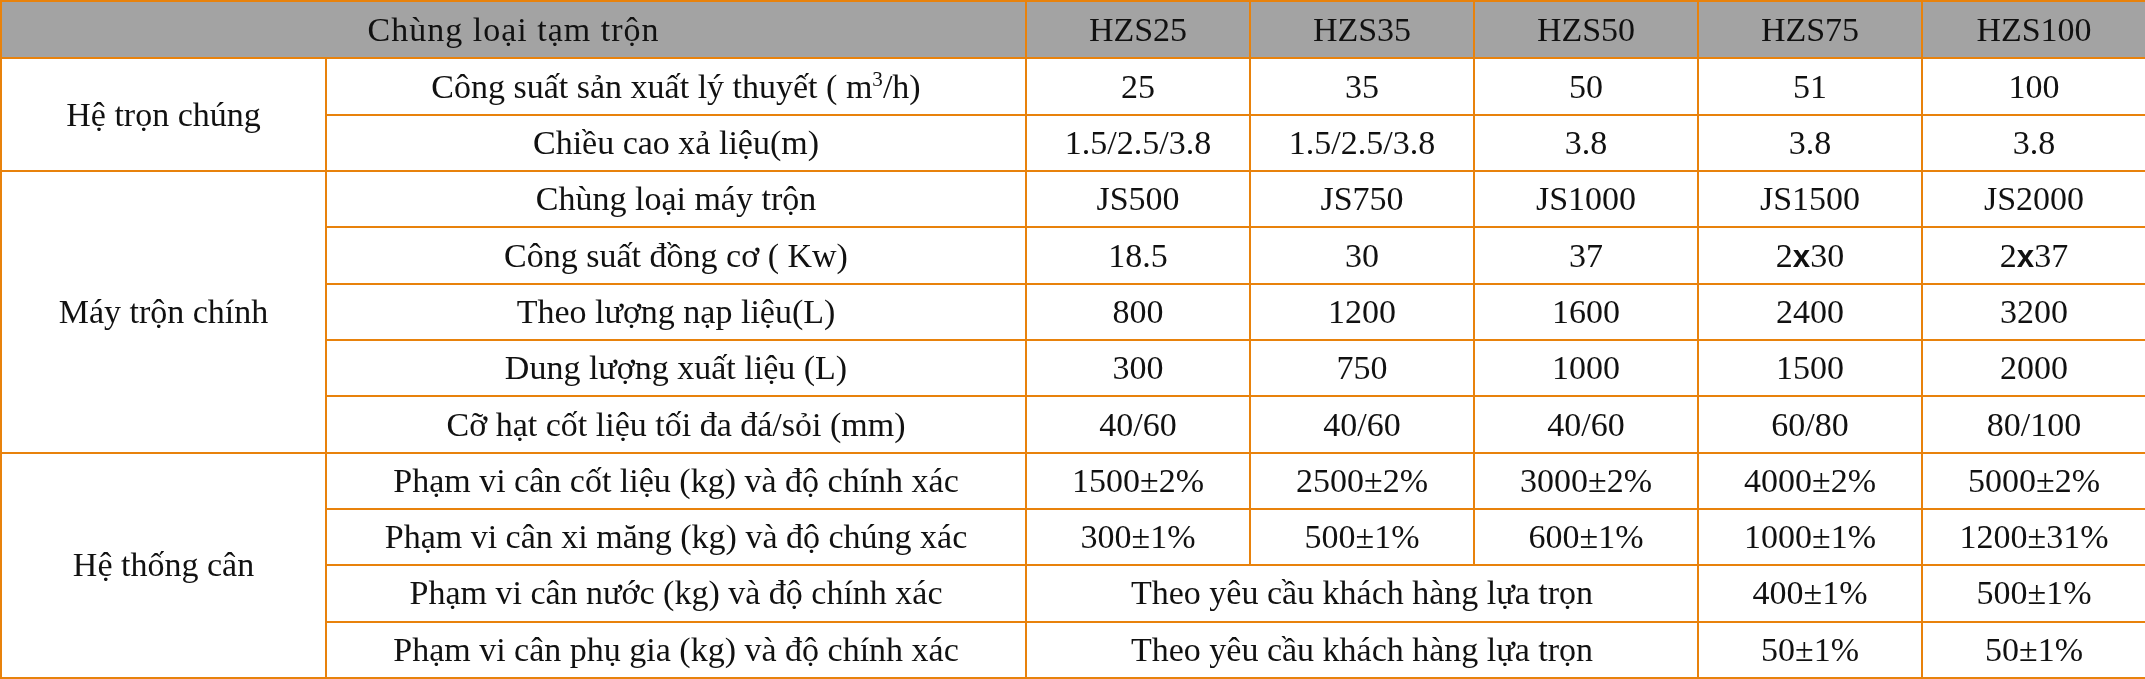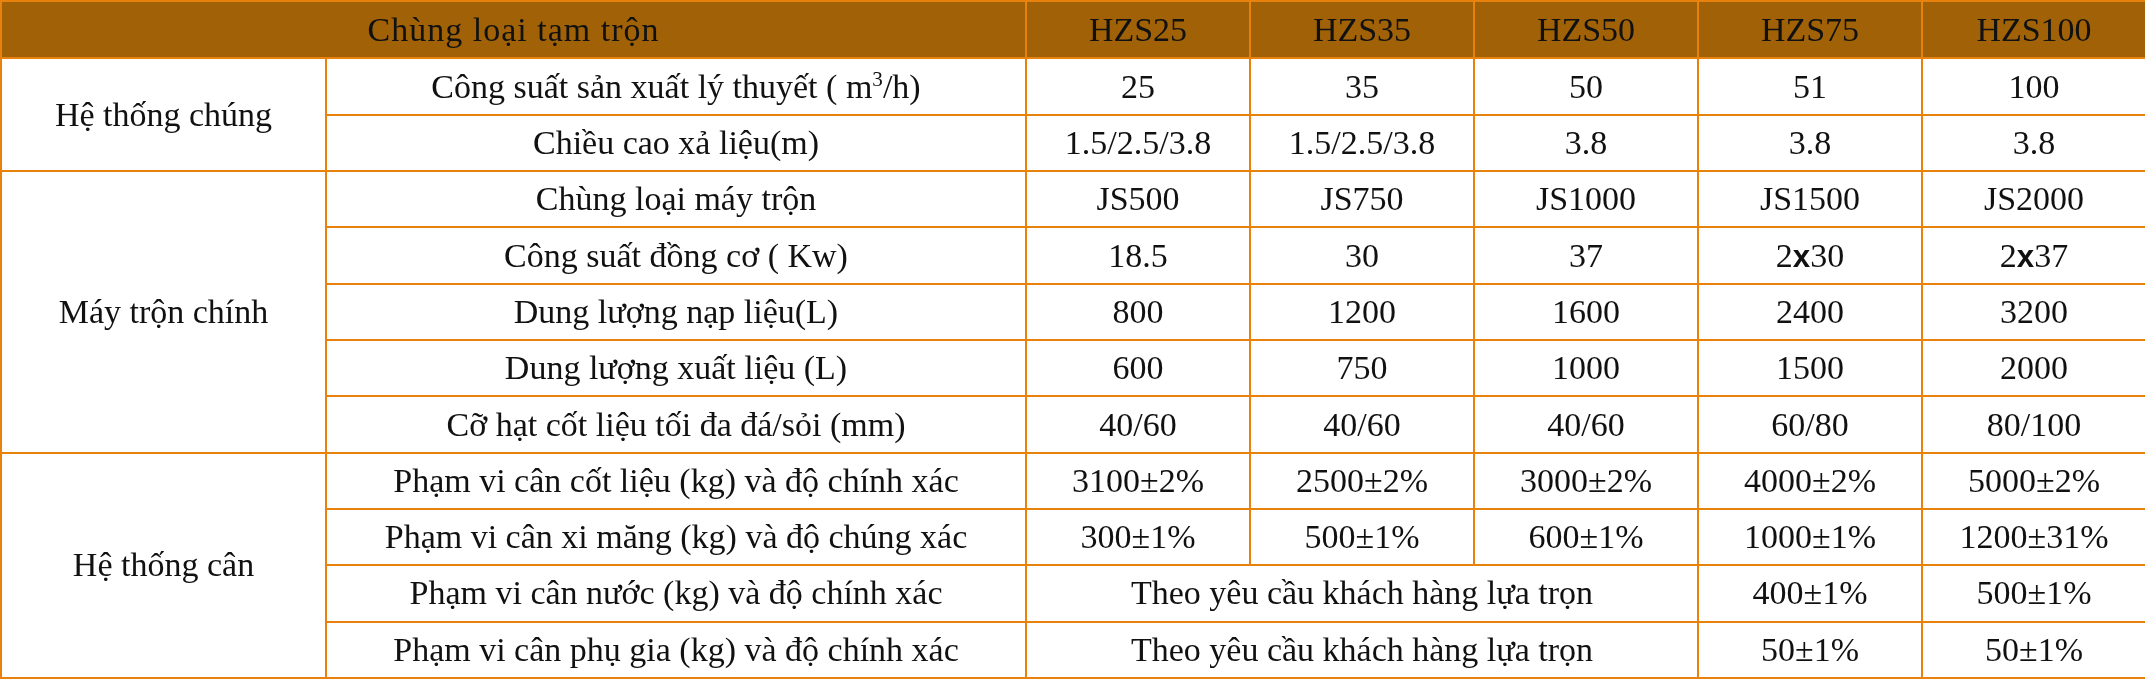--- a/index.html
+++ b/index.html
@@ -24,21 +24,21 @@
     text-align: center;
     vertical-align: middle;
     font-size: 34px;
     color: #111111;
     font-weight: normal;
     padding: 2px 6px;
     box-sizing: border-box;
   }
   
   .hdr {
-    background: #a16207;
+    background: #a3a3a3;
     color: #ffffff;
     font-weight: bold;
     font-size: 38px;
     border-color: #EF8A17;
   }
   .hdr-title {
     text-align: center;
     letter-spacing: 1px;
   }
   .hdr-model {
@@ -93,21 +93,21 @@
 
       <td class="hdr hdr-title" colspan="2">Chùng loại tạm trộn</td>
       <td class="hdr hdr-model">HZS25</td>
       <td class="hdr hdr-model">HZS35</td>
       <td class="hdr hdr-model">HZS50</td>
       <td class="hdr hdr-model">HZS75</td>
       <td class="hdr hdr-model">HZS100</td>
     </tr>
 
     <tr style="height:49px">
-      <td class="group-cell" rowspan="2">Hệ thống chúng</td>
+      <td class="group-cell" rowspan="2">Hệ trọn chúng</td>
       <td class="param-cell"><span>Công suất sản xuất lý thuyết ( m<sup>3</sup>/h)</span></td>
       <td class="val-cell">25</td>
       <td class="val-cell">35</td>
       <td class="val-cell">50</td>
       <td class="val-cell">51</td>
       <td class="val-cell">100</td>
     </tr>
     <tr style="height:49px">
       <td class="param-cell">Chiều cao xả liệu(m)</td>
       <td class="val-cell">1.5/2.5/3.8</td>
@@ -128,48 +128,48 @@
     </tr>
     <tr style="height:49px">
       <td class="param-cell">Công suất đồng cơ ( Kw)</td>
       <td class="val-cell">18.5</td>
       <td class="val-cell">30</td>
       <td class="val-cell">37</td>
       <td class="val-cell">2<span class="times">x</span>30</td>
       <td class="val-cell">2<span class="times">x</span>37</td>
     </tr>
     <tr style="height:49px">
-      <td class="param-cell">Dung lượng nạp liệu(L)</td>
+      <td class="param-cell">Theo lượng nạp liệu(L)</td>
       <td class="val-cell">800</td>
       <td class="val-cell">1200</td>
       <td class="val-cell">1600</td>
       <td class="val-cell">2400</td>
       <td class="val-cell">3200</td>
     </tr>
     <tr style="height:49px">
       <td class="param-cell">Dung lượng xuất liệu (L)</td>
-      <td class="val-cell">600</td>
+      <td class="val-cell">300</td>
       <td class="val-cell">750</td>
       <td class="val-cell">1000</td>
       <td class="val-cell">1500</td>
       <td class="val-cell">2000</td>
     </tr>
     <tr style="height:49px">
       <td class="param-cell">Cỡ hạt cốt liệu tối đa đá/sỏi (mm)</td>
       <td class="val-cell">40/60</td>
       <td class="val-cell">40/60</td>
       <td class="val-cell">40/60</td>
       <td class="val-cell">60/80</td>
       <td class="val-cell">80/100</td>
     </tr>
 
     <tr style="height:49px">
       <td class="group-cell" rowspan="4">Hệ thống cân</td>
       <td class="param-cell">Phạm vi cân cốt liệu (kg) và độ chính xác</td>
-      <td class="val-cell">3100±2%</td>
+      <td class="val-cell">1500±2%</td>
       <td class="val-cell">2500±2%</td>
       <td class="val-cell">3000±2%</td>
       <td class="val-cell">4000±2%</td>
       <td class="val-cell">5000±2%</td>
     </tr>
     <tr style="height:49px">
       <td class="param-cell">Phạm vi cân xi măng (kg) và độ chúng xác</td>
       <td class="val-cell">300±1%</td>
       <td class="val-cell">500±1%</td>
       <td class="val-cell">600±1%</td>

